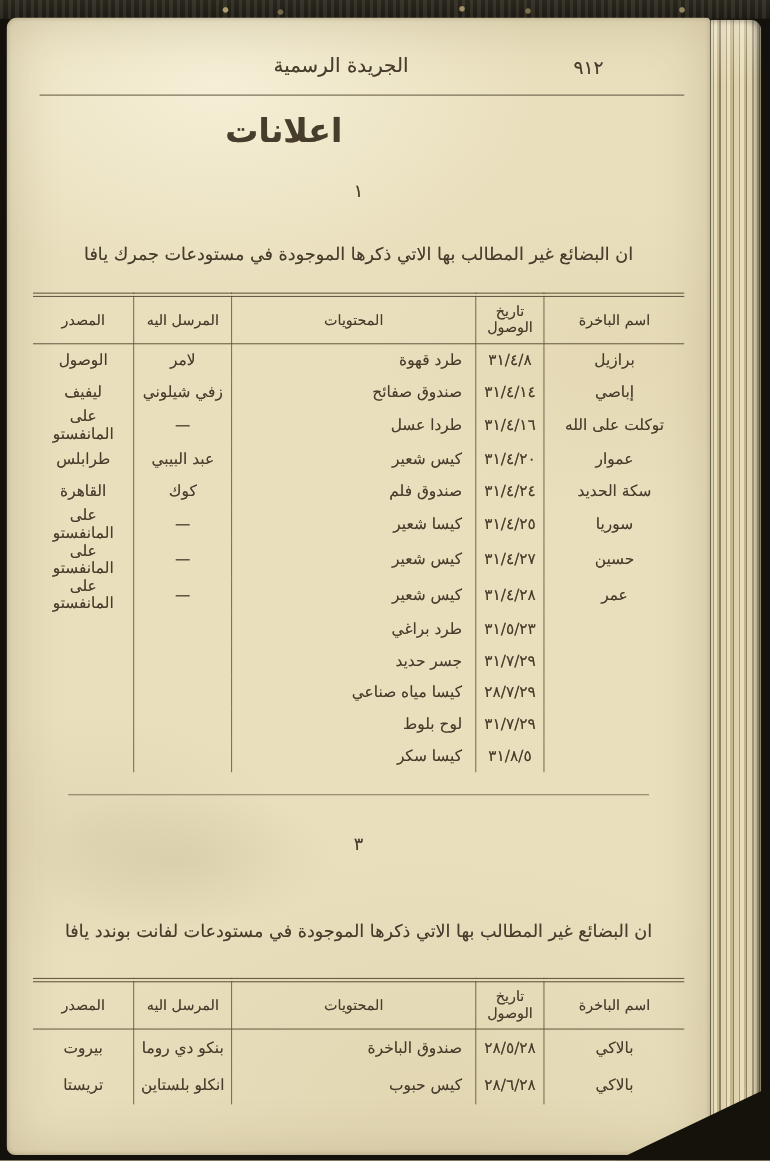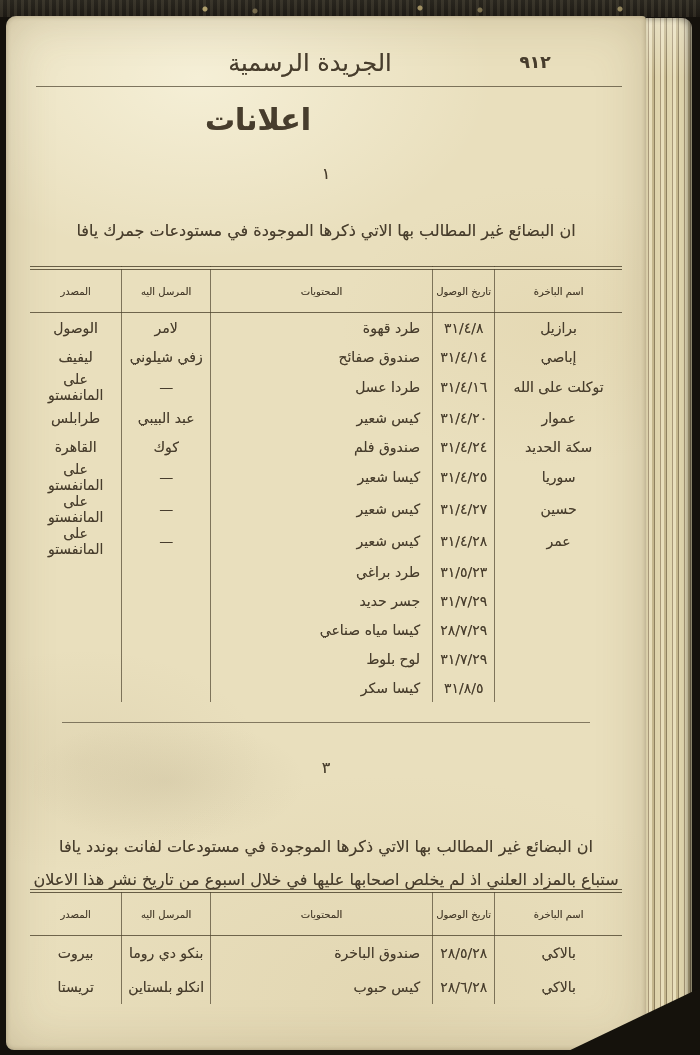--- a/index.html
+++ b/index.html
@@ -46,42 +46,42 @@
       radial-gradient(ellipse 420px 260px at 30% 6%, rgba(255,252,235,.55), transparent 70%),
       radial-gradient(ellipse 300px 200px at 85% 30%, rgba(210,190,140,.18), transparent 70%),
       radial-gradient(ellipse 260px 160px at 12% 72%, rgba(140,120,80,.08), transparent 70%),
       radial-gradient(ellipse 200px 90px at 25% 74%, rgba(120,105,75,.10), transparent 70%),
       radial-gradient(ellipse 500px 300px at 60% 95%, rgba(190,170,120,.15), transparent 75%);
     box-shadow: inset 0 0 50px rgba(95,75,35,.22), inset 0 0 5px rgba(60,45,15,.3);
   }
   .content{position:absolute;inset:0;direction:rtl;color:#473d2d;}
   .content *{text-shadow:0 0 .6px rgba(80,66,40,.55);}
 
-  .pagenum{position:absolute;top:36px;left:506px;width:46px;font-size:17px;text-align:center;font-weight:bold;}
-  .journal-title{position:absolute;top:33px;left:0;width:608px;text-align:center;font-size:24px;}
+  .pagenum{position:absolute;top:36px;left:506px;width:46px;font-size:17px;text-align:center;}
+  .journal-title{position:absolute;top:33px;left:0;width:608px;text-align:center;font-size:18px;}
   .header-rule{position:absolute;top:70px;left:30px;width:586px;border-top:1px solid rgba(86,76,55,.75);}
 
   .main-title{position:absolute;top:86px;left:0;width:504px;text-align:center;
     font-size:30px;font-weight:bold;letter-spacing:1px;}
 
   .sec-num{position:absolute;left:0;width:640px;text-align:center;font-size:16px;}
   .sec1-num{top:148px;}
   .sec2-num{top:742px;}
 
   .intro{position:absolute;left:22px;width:596px;text-align:center;
     font-size:16px;line-height:33px;margin-top:26px;}
   .intro1{top:172px;}
   .intro2{top:788px;}
 
   .tablewrap{position:absolute;left:24px;width:592px;}
   .t1{top:250px;}
   .t2{top:873px;}
   table{width:100%;border-collapse:collapse;table-layout:fixed;direction:rtl;
     font-size:14px;color:#473d2d;border-top:4px double rgba(80,70,48,.85);}
-  th{font-weight:normal;font-size:10px;height:40px;text-align:center;
+  th{font-weight:normal;font-size:13px;height:40px;text-align:center;
     border-bottom:1px solid rgba(80,70,48,.8);margin-top:48px;}
   th:not(:last-child), td:not(:last-child){border-left:1px solid rgba(80,70,48,.7);}
   .t1 td{height:29px;}
   .t2 td{height:34px;}
   td{text-align:center;padding:0 4px;}
   td.c-contents{text-align:right;padding-right:12px;}
   td.c-arrival{direction:ltr;}
   .col-ship{width:21.5%;}.col-arrival{width:10.5%;}.col-contents{width:37.5%;}
   .col-consignee{width:15%;}.col-origin{width:15.5%;}
 
@@ -220,21 +220,20 @@
             </tr>
           </tbody>
         </table>
     </div>
 
     <div class="section-divider"></div>
 
     <div class="sec-num sec2-num">٣</div>
     <div class="intro intro2">
       <div>ان البضائع غير المطالب بها الاتي ذكرها الموجودة في مستودعات لفانت بوندد يافا</div>
-      <div>ستباع بالمزاد العلني اذ لم يخلص اصحابها عليها في خلال اسبوع من تاريخ نشر هذا الاعلان</div>
     </div>
 
     <div class="tablewrap t2">
       <table>
           <colgroup>
             <col class="col-ship">
             <col class="col-arrival">
             <col class="col-contents">
             <col class="col-consignee">
             <col class="col-origin">

